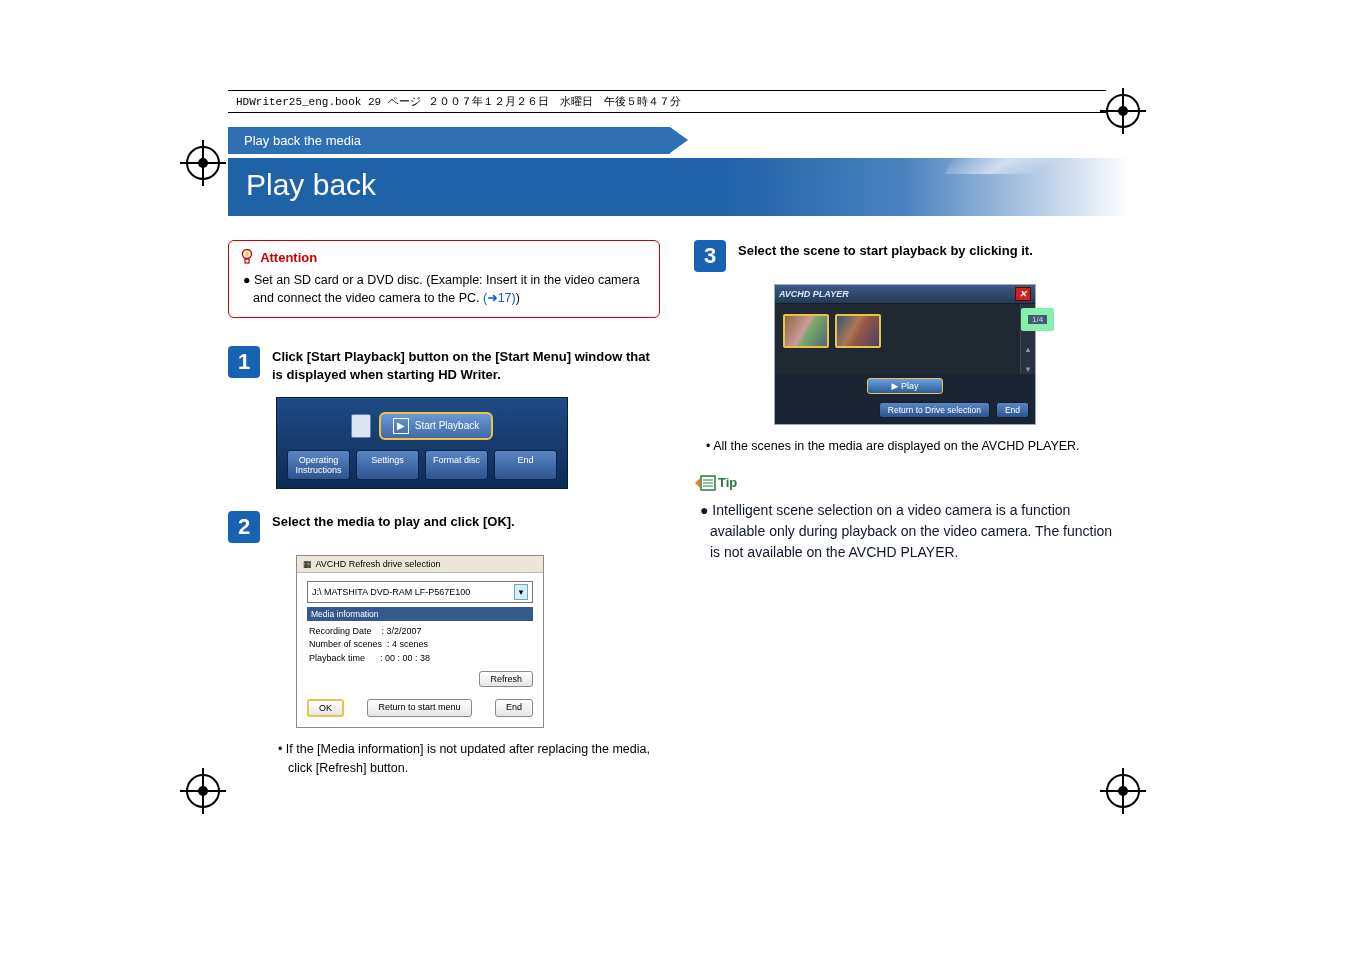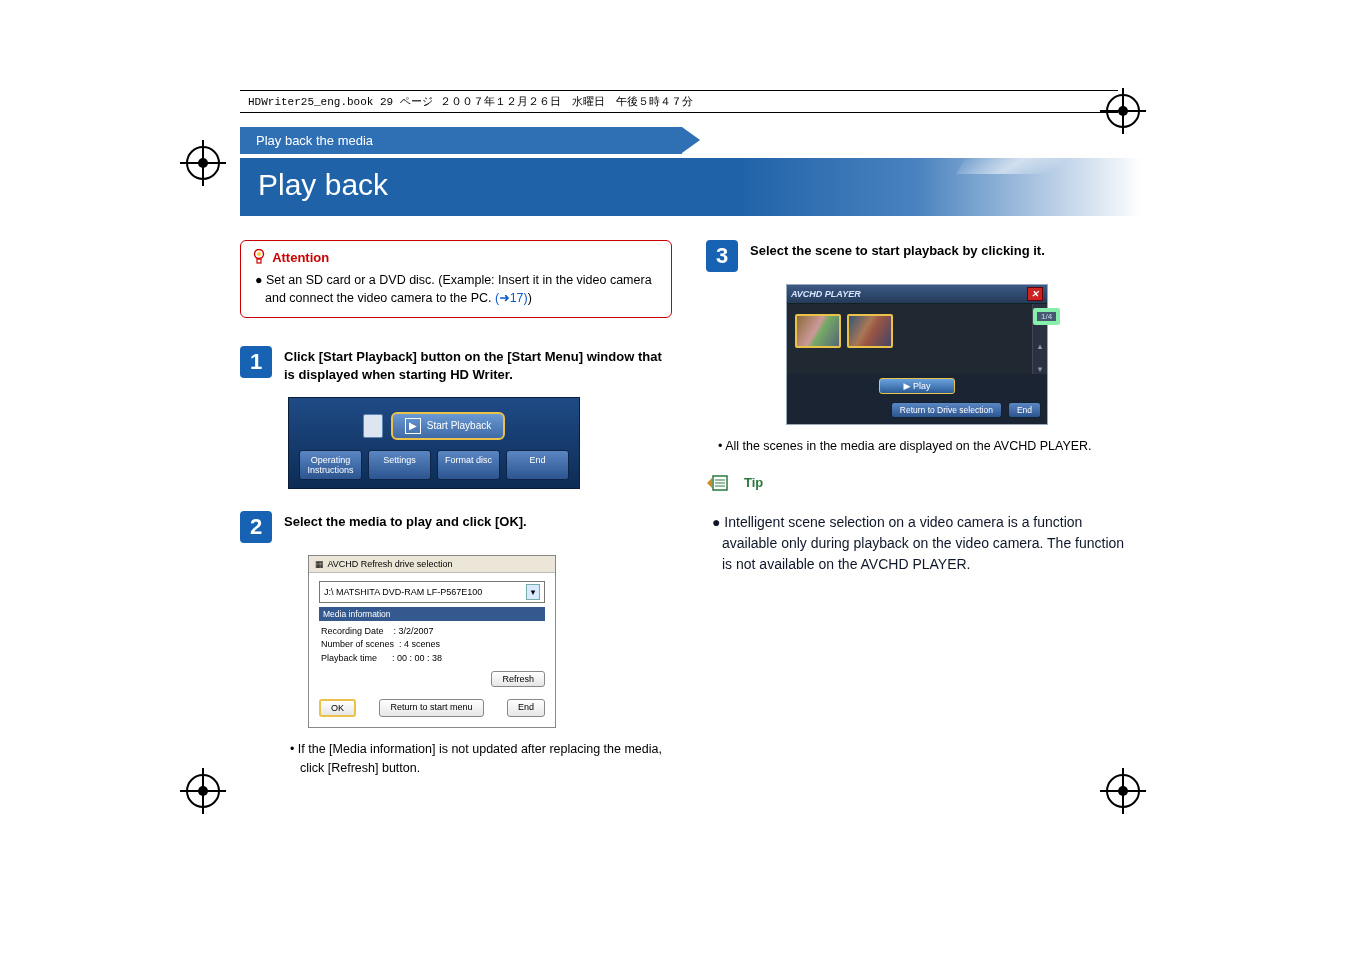--- a/index.html
+++ b/index.html
@@ -18,21 +18,21 @@
   .reg-cross {
     position: absolute; width: 46px; height: 46px;
   }
   .reg-cross.tl2 { left: 180px; top: 140px; }
   .reg-cross.bl2 { left: 180px; bottom: 140px; }
   .reg-cross.tr2 { right: 205px; top: 88px; }
   .reg-cross.br2 { right: 205px; bottom: 140px; }
 
   .page {
     position: absolute;
-    left: 240px;
+    left: 228px;
     top: 90px;
     width: 900px;
   }
 
   .header-line {
     font-family: "Courier New", monospace;
     font-size: 11px;
     color: #000;
     margin-bottom: 14px;
     padding-left: 8px;
@@ -263,36 +263,36 @@
     background: linear-gradient(#6aa3de,#2c5b97);
     border:1px solid #eac24a;border-radius:3px;
     color:#fff;padding:2px 24px;font-size:9px;
   }
   .avchd .bot2 { display:flex; justify-content:flex-end; padding:4px 6px 6px 6px; gap:6px;}
   .avchd .bot2 .mbtn {
     background: linear-gradient(#5a86c1,#2c5590);
     border:1px solid #123;border-radius:3px;color:#fff;padding:2px 8px;font-size:8.5px;
   }
   .avchd .count-chip {
-    background:#475871;border:4px solid #86efac;color:#cde;
+    background:#475871;border:7px solid #86efac;color:#cde;
     font-size:8px;padding:0 4px;border-radius:2px;align-self:flex-start;margin:4px 2px 2px 0;
   }
 
   .col2-list {
     font-size: 12.5px;
     line-height: 1.5;
     padding-left: 22px;
     text-indent: -10px;
     margin-top: 10px;
   }
 
   .tip-head {
-    display:flex;align-items:center;gap:16px;
+    display:flex;align-items:center;gap:2px;
     margin-top: 18px;
-    margin-bottom: 20px;
+    margin-bottom: 8px;
     font-weight: bold;
     color: #2a7a3e;
     font-size: 13px;
   }
   .tip-head svg { width:22px; height:18px; }
   .tip-body {
     font-size: 14px;
     line-height: 1.5;
     color: #0f172a;
     padding-left: 16px;

